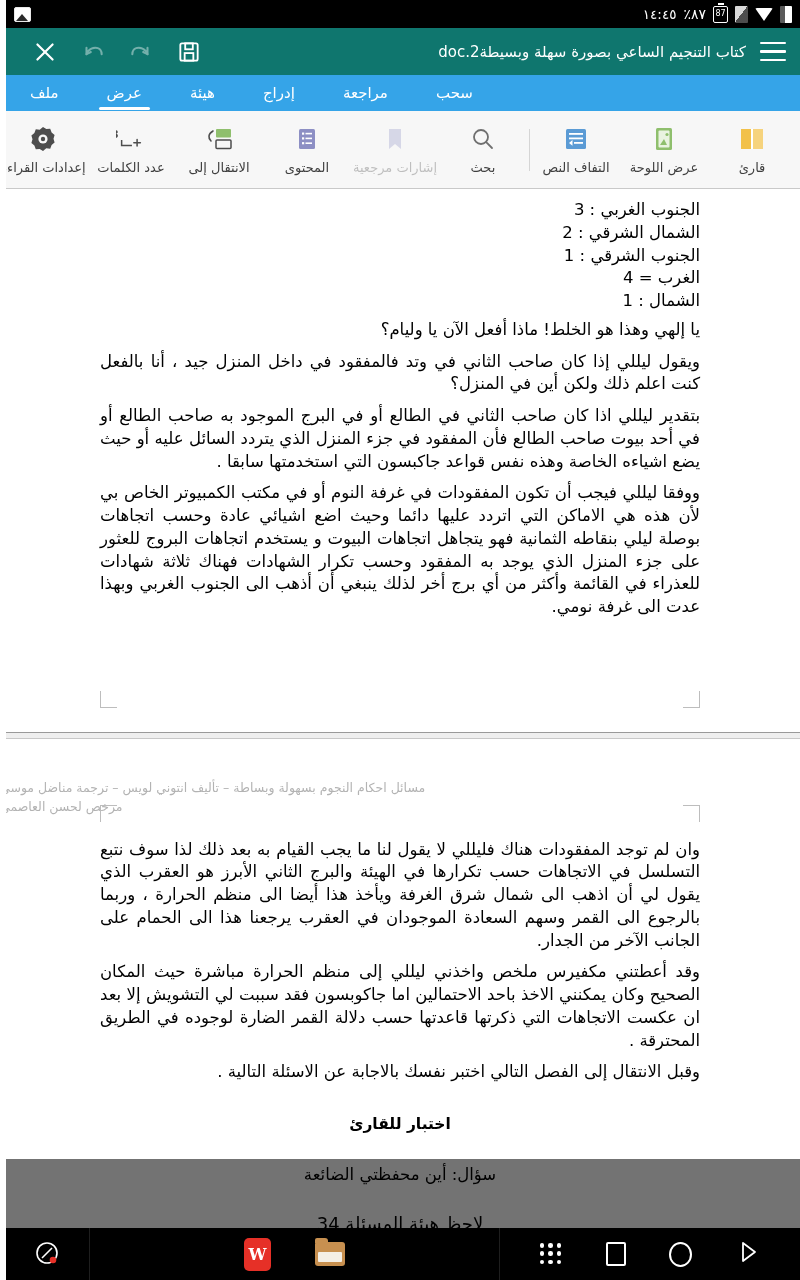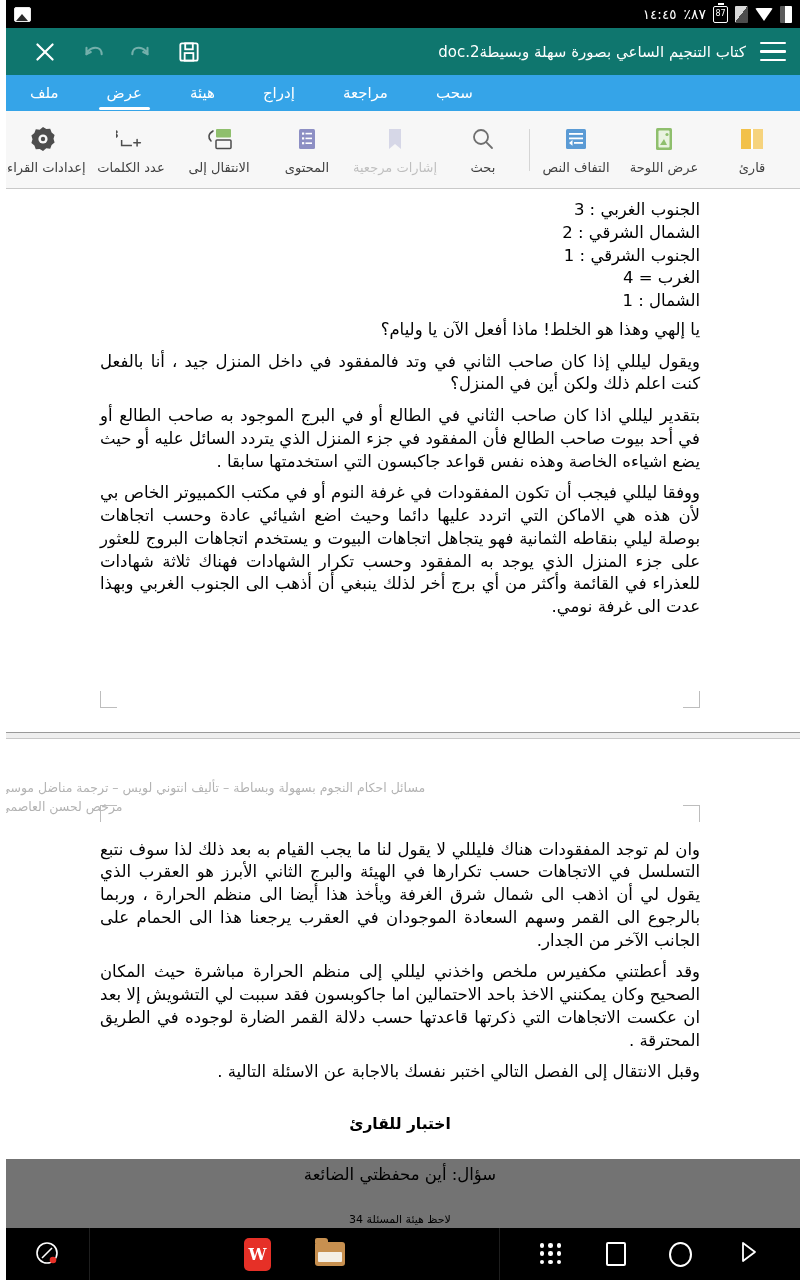--- a/index.html
+++ b/index.html
@@ -267,21 +267,21 @@
     direction: rtl;
   }
   .question-line {
     text-align: center;
     font-size: 16.5px;
     margin-top: 28px;
     direction: rtl;
   }
   .note-line {
     text-align: center;
-    font-size: 11px;
+    font-size: 18px;
     margin-top: 26px;
     direction: rtl;
   }
 
   
   .bottom-nav {
     flex: 0 0 52px;
     background: #000000;
     display: flex;
     flex-direction: row;

